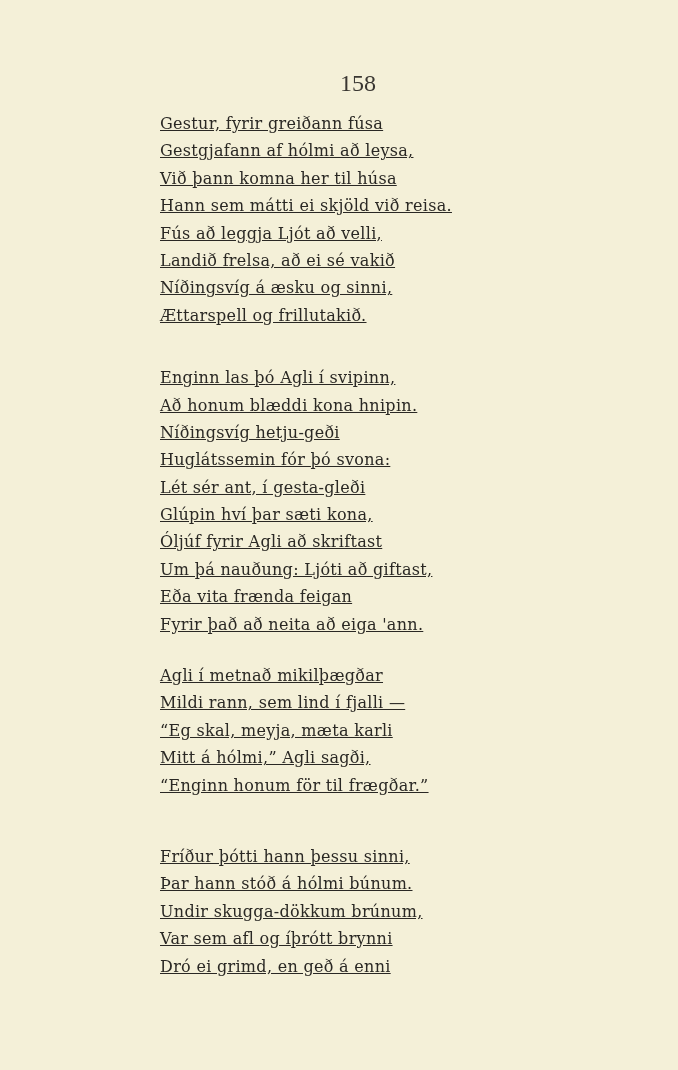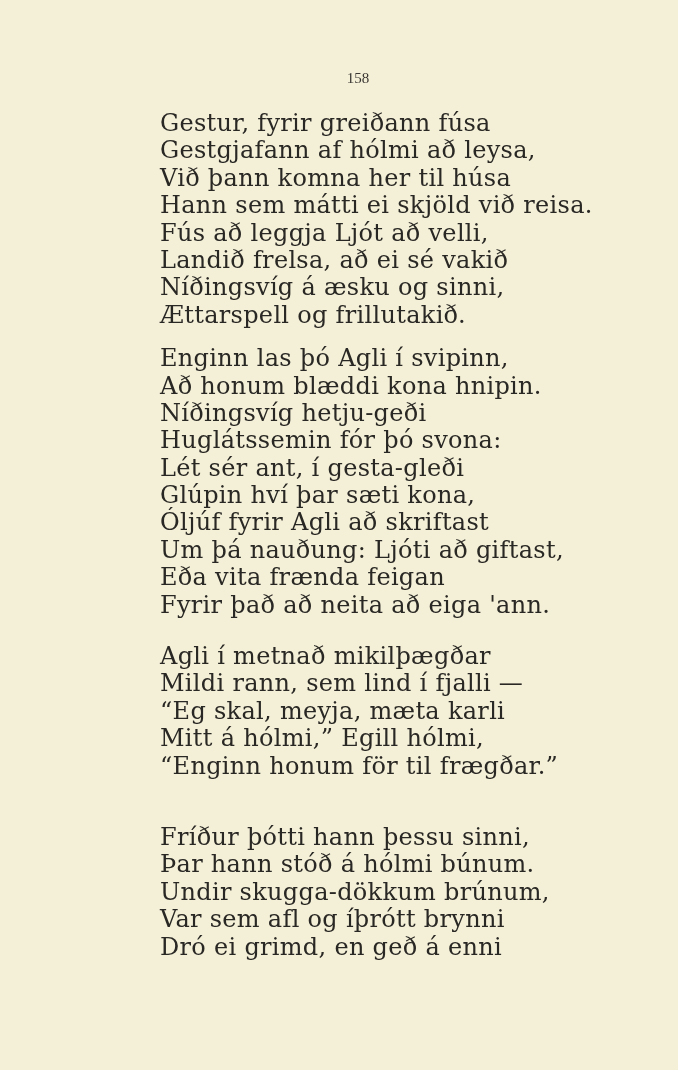--- a/index.html
+++ b/index.html
@@ -7,33 +7,34 @@
     width:678px; height:1070px; overflow:hidden;
     background:#f4f0d8;
     font-family:"DejaVu Serif", "Liberation Serif", serif;
     color:#2a2824;
     position:relative;
   }
   .page-number {
     position:absolute; top:70px; left:0; width:678px;
     text-align:center; padding-left:38px; box-sizing:border-box;
     font-family:"Liberation Serif", serif;
-    font-size:15px; color:#3a3732;
+    font-size:24px; color:#3a3732;
   }
   .poem {
     position:absolute; left:160px; top:110px; width:500px;
   }
   .stanza { margin:0; }
   .line {
     height:27.4px; line-height:27.4px;
-    font-size:24px; letter-spacing:0.3px;
+    font-size:16px; letter-spacing:0.3px;
     white-space:nowrap;
+    text-decoration:underline;
   }
   .s1 { }
-  .s2 { margin-top:16px; }
+  .s2 { margin-top:35px; }
   .s3 { margin-top:24px; }
   .s4 { margin-top:44px; }
 </style>
 </head>
 <body>
 
 <div class="page-number">158</div>
 
 <div class="poem">
   <div class="stanza s1">
@@ -55,21 +56,21 @@
     <div class="line">Glúpin hví þar sæti kona,</div>
     <div class="line">Óljúf fyrir Agli að skriftast</div>
     <div class="line">Um þá nauðung: Ljóti að giftast,</div>
     <div class="line">Eða vita frænda feigan</div>
     <div class="line">Fyrir það að neita að eiga 'ann.</div>
   </div>
   <div class="stanza s3">
     <div class="line">Agli í metnað mikilþægðar</div>
     <div class="line">Mildi rann, sem lind í fjalli —</div>
     <div class="line">“Eg skal, meyja, mæta karli</div>
-    <div class="line">Mitt á hólmi,” Egill hólmi,</div>
+    <div class="line">Mitt á hólmi,” Agli sagði,</div>
     <div class="line">“Enginn honum för til frægðar.”</div>
   </div>
   <div class="stanza s4">
     <div class="line">Fríður þótti hann þessu sinni,</div>
     <div class="line">Þar hann stóð á hólmi búnum.</div>
     <div class="line">Undir skugga-dökkum brúnum,</div>
     <div class="line">Var sem afl og íþrótt brynni</div>
     <div class="line">Dró ei grimd, en geð á enni</div>
   </div>
 </div>

